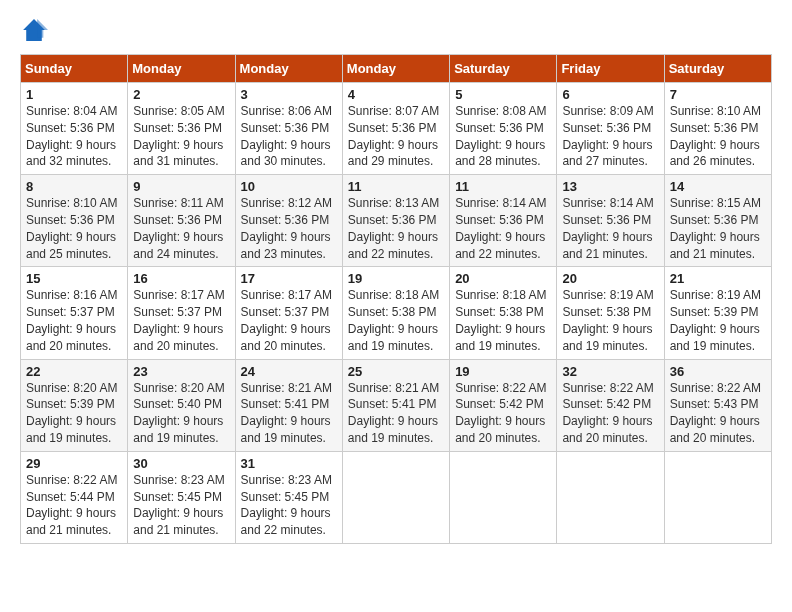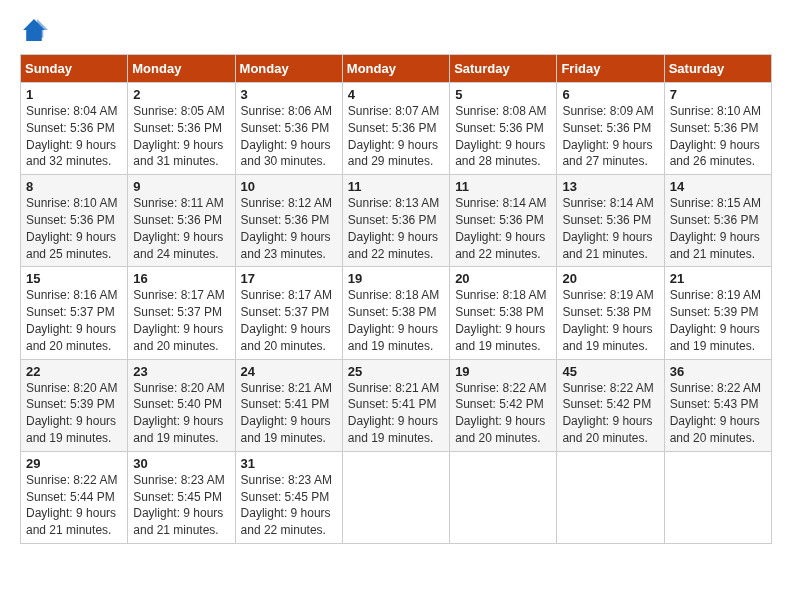--- a/index.html
+++ b/index.html
@@ -232,21 +232,21 @@
       </td>
           <td>
         <span class="day-num">25</span>
         <span class="day-info">Sunrise: 8:21 AM<br>Sunset: 5:41 PM<br>Daylight: 9 hours and 19 minutes.</span>
       </td>
           <td>
         <span class="day-num">19</span>
         <span class="day-info">Sunrise: 8:22 AM<br>Sunset: 5:42 PM<br>Daylight: 9 hours and 20 minutes.</span>
       </td>
           <td>
-        <span class="day-num">45</span>
+        <span class="day-num">32</span>
         <span class="day-info">Sunrise: 8:22 AM<br>Sunset: 5:42 PM<br>Daylight: 9 hours and 20 minutes.</span>
       </td>
           <td>
         <span class="day-num">36</span>
         <span class="day-info">Sunrise: 8:22 AM<br>Sunset: 5:43 PM<br>Daylight: 9 hours and 20 minutes.</span>
       </td>
         </tr>
         <tr>
           <td>
         <span class="day-num">29</span>

